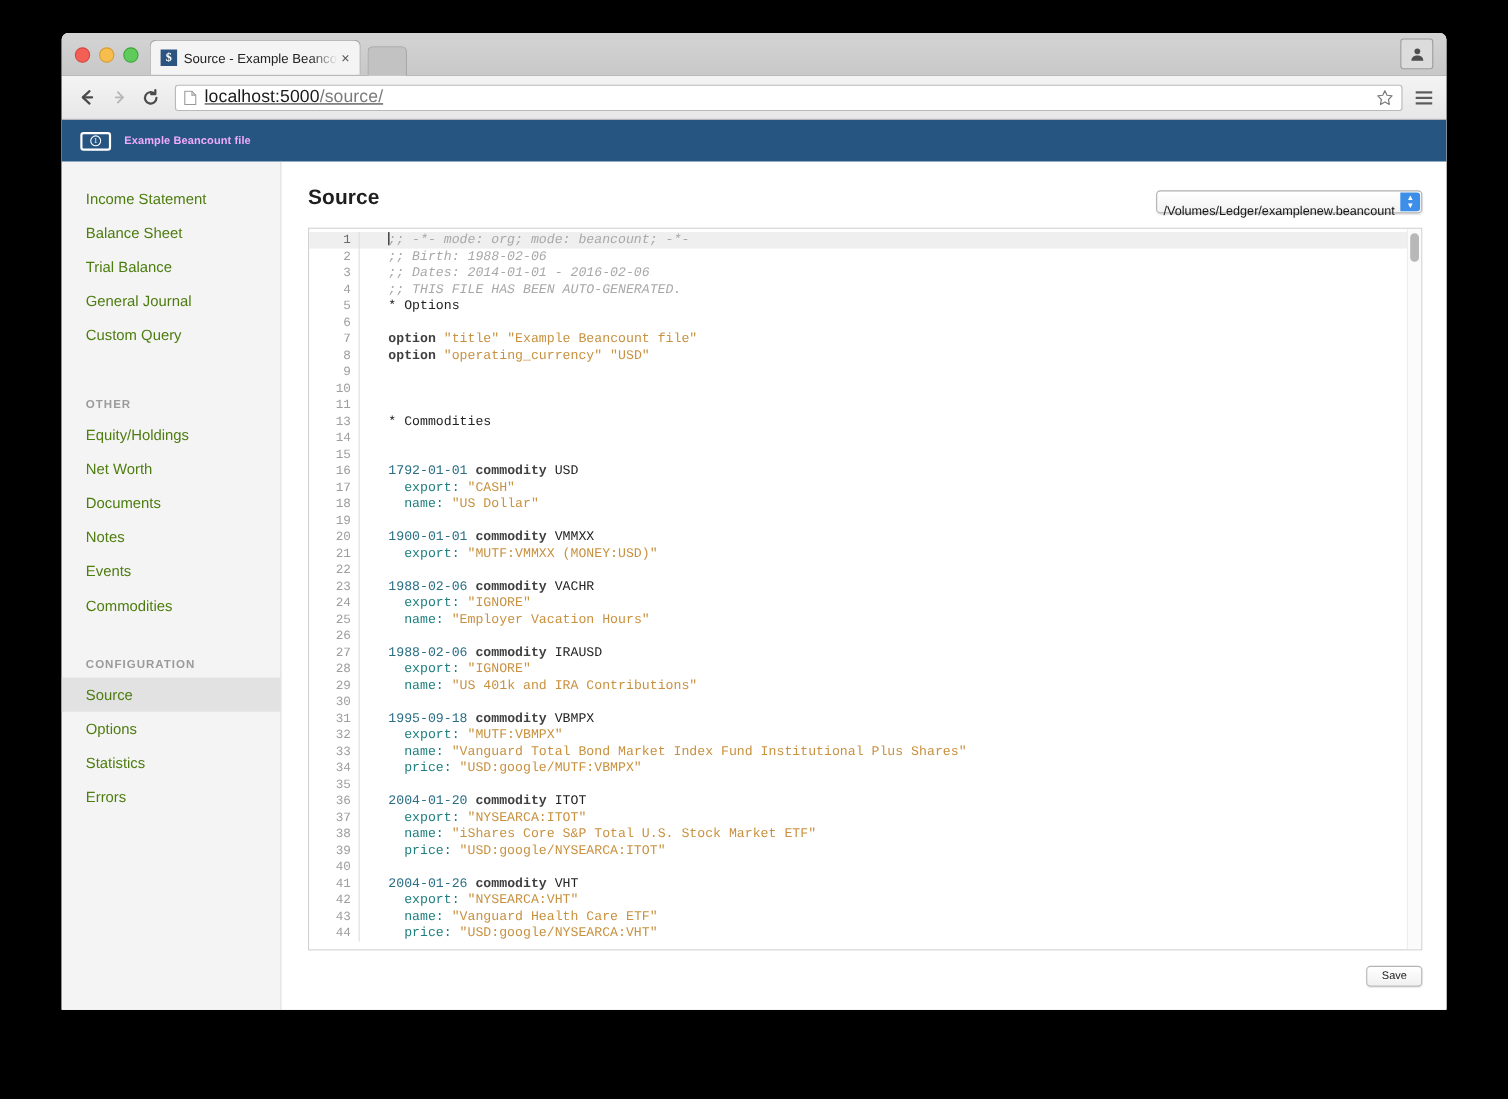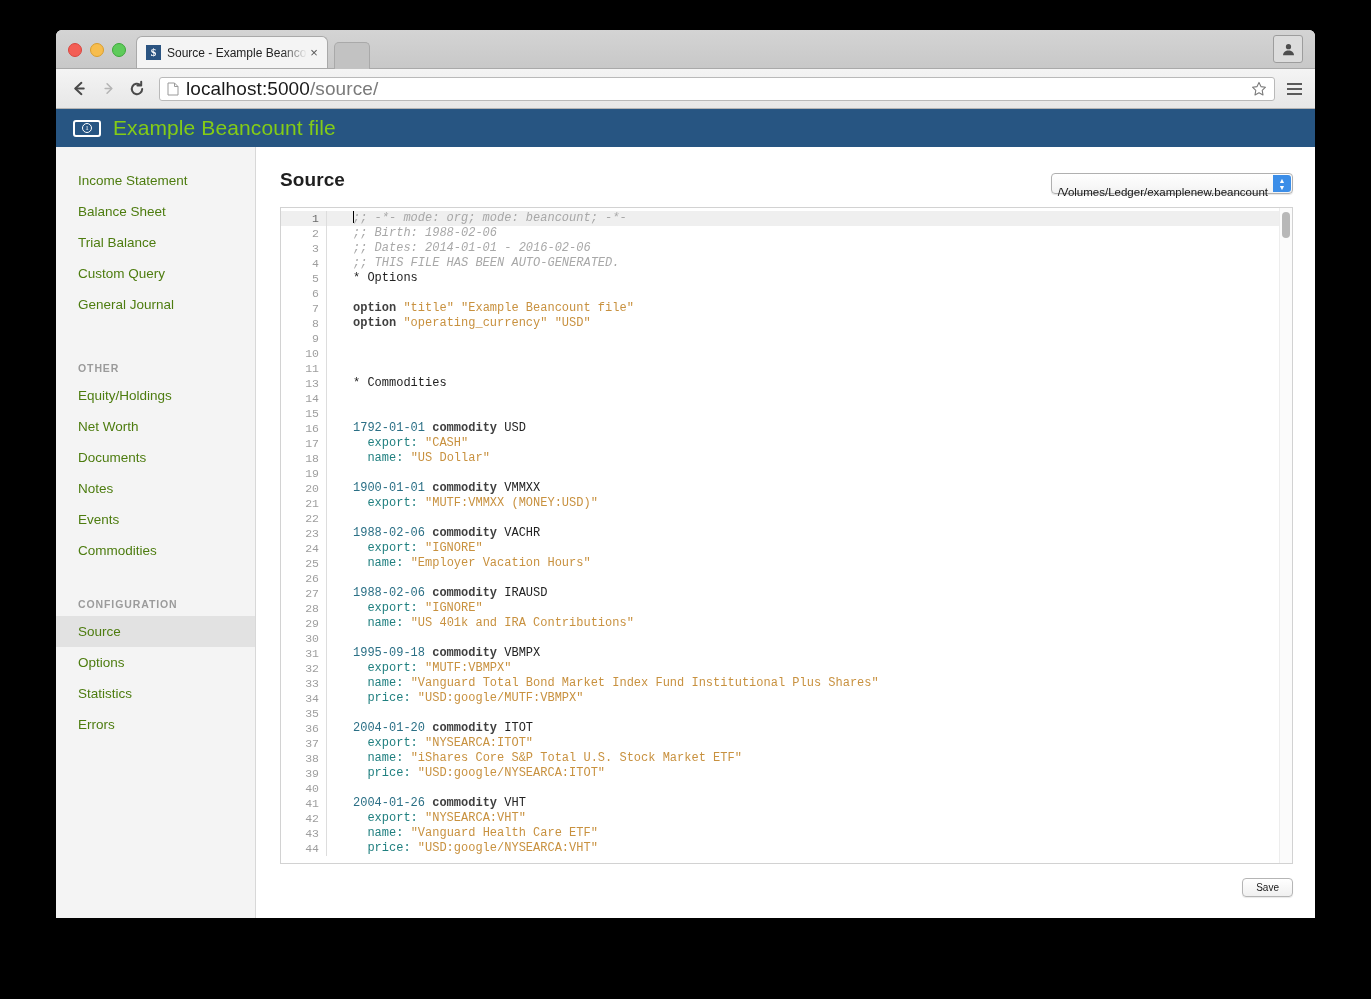--- a/index.html
+++ b/index.html
@@ -148,24 +148,25 @@
     border-radius: 3px;
     margin: 0 8px 0 6px;
     display: flex;
     align-items: center;
     padding: 0 4px 0 7px;
     box-sizing: border-box;
   }
   .omnibox-icon { flex: 0 0 auto; margin-right: 7px; display: flex; }
   .omnibox-url {
     flex: 1 1 auto;
-    font-size: 19px;
+    font-size: 16px;
     color: #333333;
     white-space: nowrap;
     letter-spacing: 0.1px;
+    text-decoration: underline;
   }
   .omnibox-url .host { color: #1a1a1a; }
   .omnibox-url .path { color: #7a7a7a; }
   .star-btn { flex: 0 0 auto; display: flex; padding: 0 3px; }
   .menu-btn {
     flex: 0 0 auto;
     width: 22px;
     display: flex;
     flex-direction: column;
     gap: 3px;
@@ -202,23 +203,23 @@
     border: 1.5px solid #ffffff;
     border-radius: 50%;
     font-size: 7px;
     color: #ffffff;
     line-height: 8px;
     text-align: center;
     box-sizing: border-box;
     font-family: "Liberation Serif", serif;
   }
   .app-title {
-    color: #84cc16;
-    font-size: 21px;
-    font-weight: normal;
+    color: #f0abfc;
+    font-size: 10px;
+    font-weight: bold;
     letter-spacing: 0.1px;
   }
 
   .app-body { display: flex; height: 771px; }
 
   
   .sidebar {
     width: 200px;
     flex: 0 0 200px;
     background: #f4f4f4;
@@ -471,22 +472,22 @@
       <div class="app-title">Example Beancount file</div>
     </div>
 
     <div class="app-body">
 
       <nav class="sidebar">
         <div>
           <a class="nav-item">Income Statement</a>
           <a class="nav-item">Balance Sheet</a>
           <a class="nav-item">Trial Balance</a>
+          <a class="nav-item">General Journal</a>
           <a class="nav-item">Custom Query</a>
-          <a class="nav-item">General Journal</a>
         </div>
 
         <div class="nav-gap-lg"></div>
 
         <div class="nav-group-title">OTHER</div>
         <div>
           <a class="nav-item">Equity/Holdings</a>
           <a class="nav-item">Net Worth</a>
           <a class="nav-item">Documents</a>
           <a class="nav-item">Notes</a>

